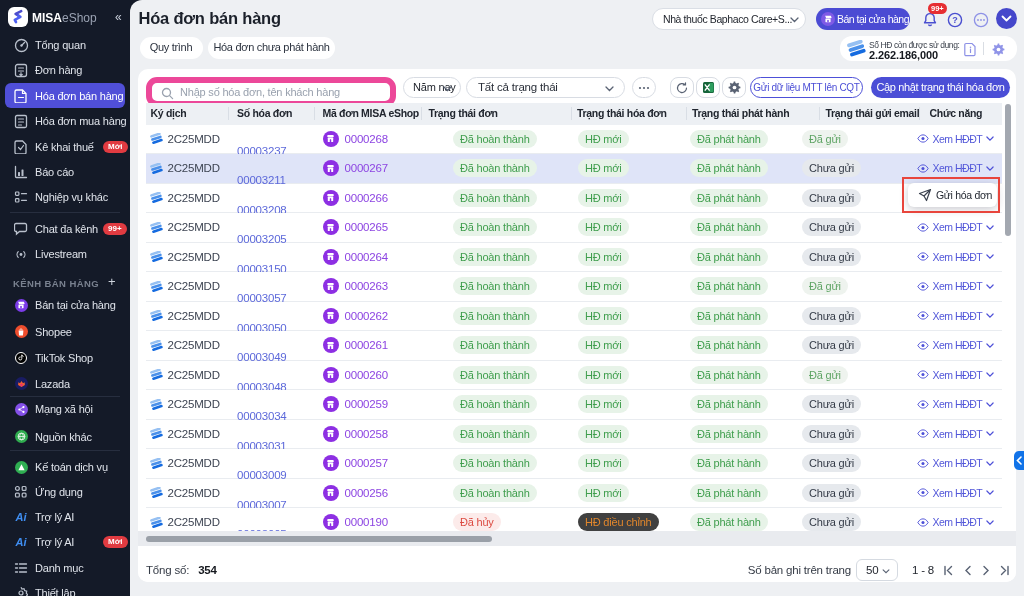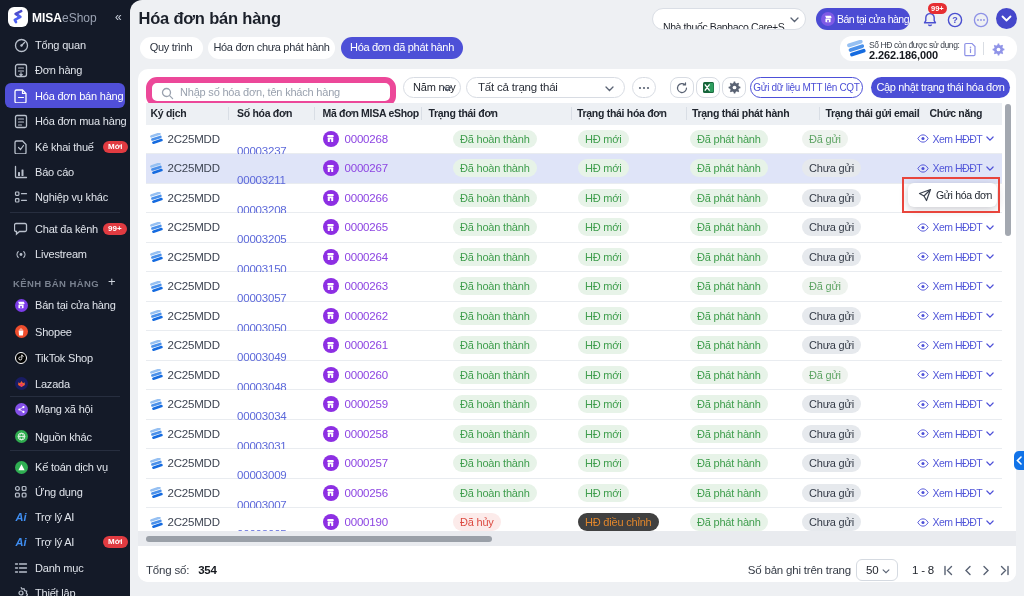--- a/index.html
+++ b/index.html
@@ -315,21 +315,21 @@
             <circle cx="7" cy="7" r="2" fill="none" stroke="#b9c0cc" stroke-width="1.2"></circle>
             <path d="M7 1.3l1 1.8 2-.4 .7 1.9 2 .6-.4 2 1.4 1.5-1.4 1.5" fill="none" stroke="#b9c0cc" stroke-width="1.2"></path>
           </svg>
         </span>
         <span class="lb">Thiết lập</span>
       </div>
 </div>
 <div id="main">
   <div class="title">Hóa đơn bán hàng</div>
   <div class="seldrop">
-        <span style="display:block;width:130px;overflow:hidden;margin-top:8px;">Nhà thuốc Baphaco Care+S...</span>
+        <span style="display:block;width:130px;overflow:hidden;">Nhà thuốc Baphaco Care+S...</span>
         <span class="cv"><svg width="9" height="6" viewBox="0 0 9 6">
             <path d="M1 1l3.5 3.5L8 1" fill="none" stroke="#596273" stroke-width="1.3" stroke-linecap="round"></path>
           </svg></span>
       </div>
   <div class="btnstore"><span class="sic">
           <svg width="8" height="8" viewBox="0 0 10 10">
             <path d="M1.4 1h7.2l.9 2c0 .6-.5 1.1-1.2 1.1-.5 0-1-.3-1.2-.8-.1.5-.6.8-1.2.8s-1.1-.3-1.2-.8c-.1.5-.6.8-1.2.8-.7 0-1.2-.5-1.2-1.1L1.4 1z" fill="#fff"></path>
             <rect x="1.8" y="4.4" width="6.4" height="4.6" rx="0.5" fill="#fff"></rect>
             <rect x="4" y="6.2" width="2" height="2.8" fill="#7e5ae6"></rect>
           </svg>
@@ -370,21 +370,20 @@
           </svg></span>
     <span class="vd"></span>
     <span class="gi"><svg width="13" height="13" viewBox="0 0 14 14">
             <path d="M13.35 6.20 L13.35 7.80 L11.80 8.00 L11.22 9.49 L12.06 10.92 L10.92 12.06 L9.68 11.10 L8.22 11.75 L7.80 13.35 L6.20 13.35 L6.00 11.80 L4.51 11.22 L3.08 12.06 L1.94 10.92 L2.90 9.68 L2.25 8.22 L0.65 7.80 L0.65 6.20 L2.20 6.00 L2.78 4.51 L1.94 3.08 L3.08 1.94 L4.32 2.90 L5.78 2.25 L6.20 0.65 L7.80 0.65 L8.00 2.20 L9.49 2.78 L10.92 1.94 L12.06 3.08 L11.10 4.32 L11.75 5.78 Z" fill="#9094e8" fill-rule="evenodd"></path>
             <circle cx="7" cy="7" r="2" fill="#fff"></circle>
           </svg></span>
   </div>
 
   <div class="tab" style="left:9.5px;width:63px;">Quy trình</div>
   <div class="tab" style="left:78px;width:127px;">Hóa đơn chưa phát hành</div>
-  <div class="tab act" style="left:211px;width:122px;">Hóa đơn đã phát hành</div>
 
   <div id="card">
     <div class="search"><svg width="13" height="13" viewBox="0 0 13 13">
             <circle cx="5.5" cy="5.5" r="4" fill="none" stroke="#9aa2af" stroke-width="1.3"></circle>
             <path d="M8.6 8.6l3 3" stroke="#9aa2af" stroke-width="1.3" stroke-linecap="round"></path>
           </svg>Nhập số hóa đơn, tên khách hàng</div>
     <div class="sel" style="left:265px;width:58px;padding-left:9px;font-weight:400;color:#23272f;font-size:11px;">Năm nay<svg width="9" height="6" viewBox="0 0 9 6" style="position:absolute;right:8px;top:8px">
             <path d="M1 1l3.5 3.5L8 1" fill="none" stroke="#596273" stroke-width="1.3" stroke-linecap="round"></path>
           </svg></div>
     <div class="sel" style="left:328px;width:159px;padding-left:11px;">Tất cả trạng thái<svg width="9" height="6" viewBox="0 0 9 6" style="position:absolute;right:10px;top:8px">

